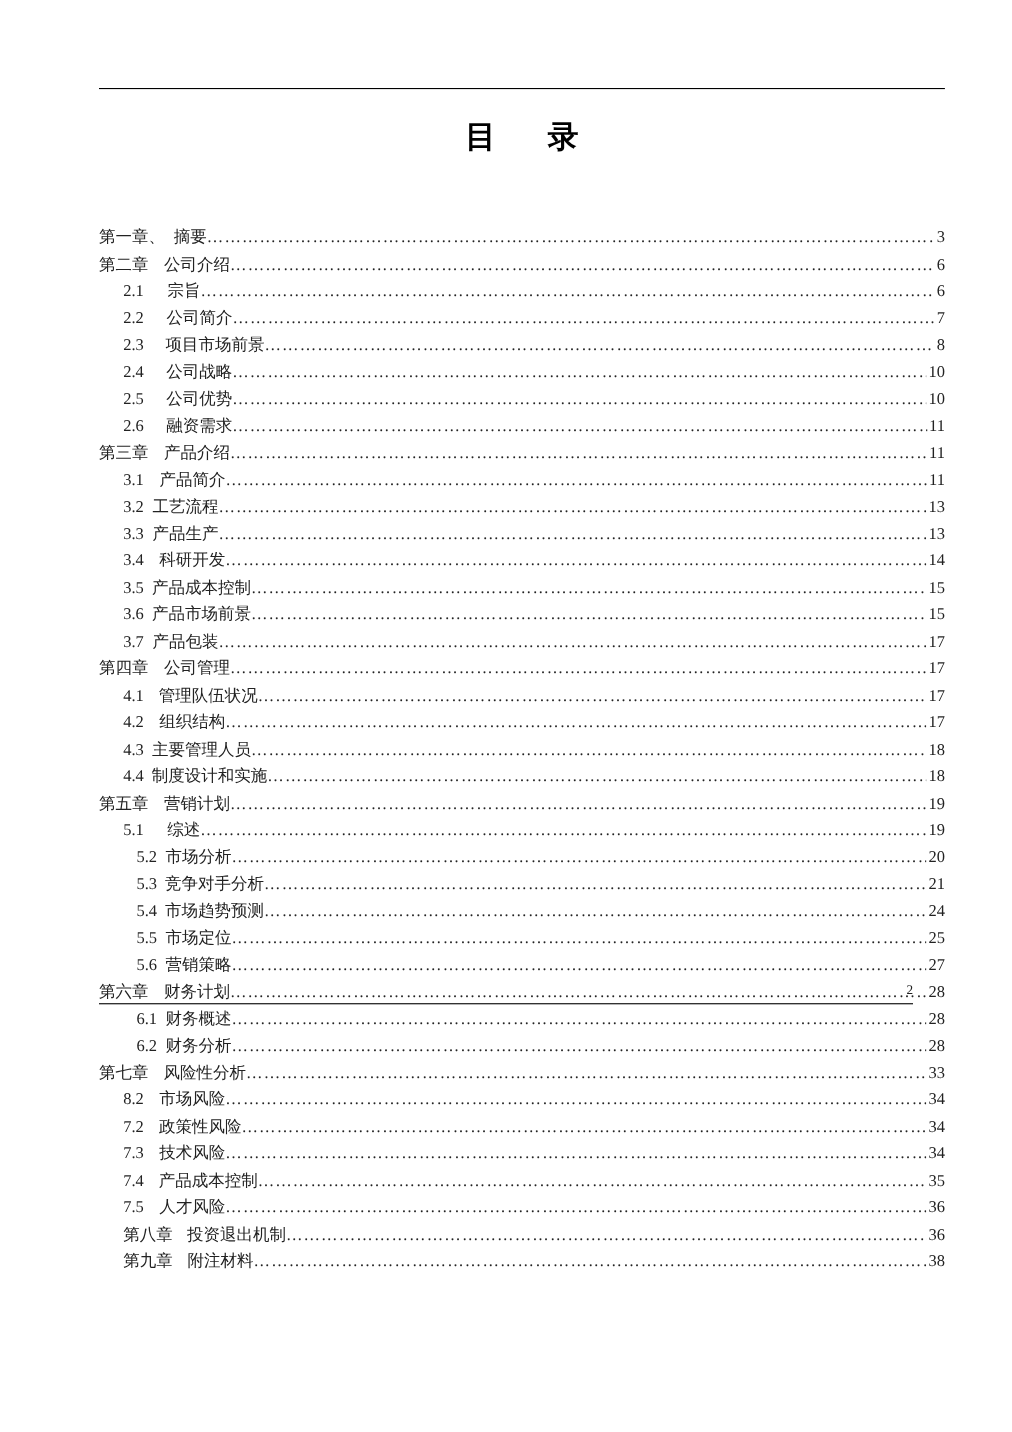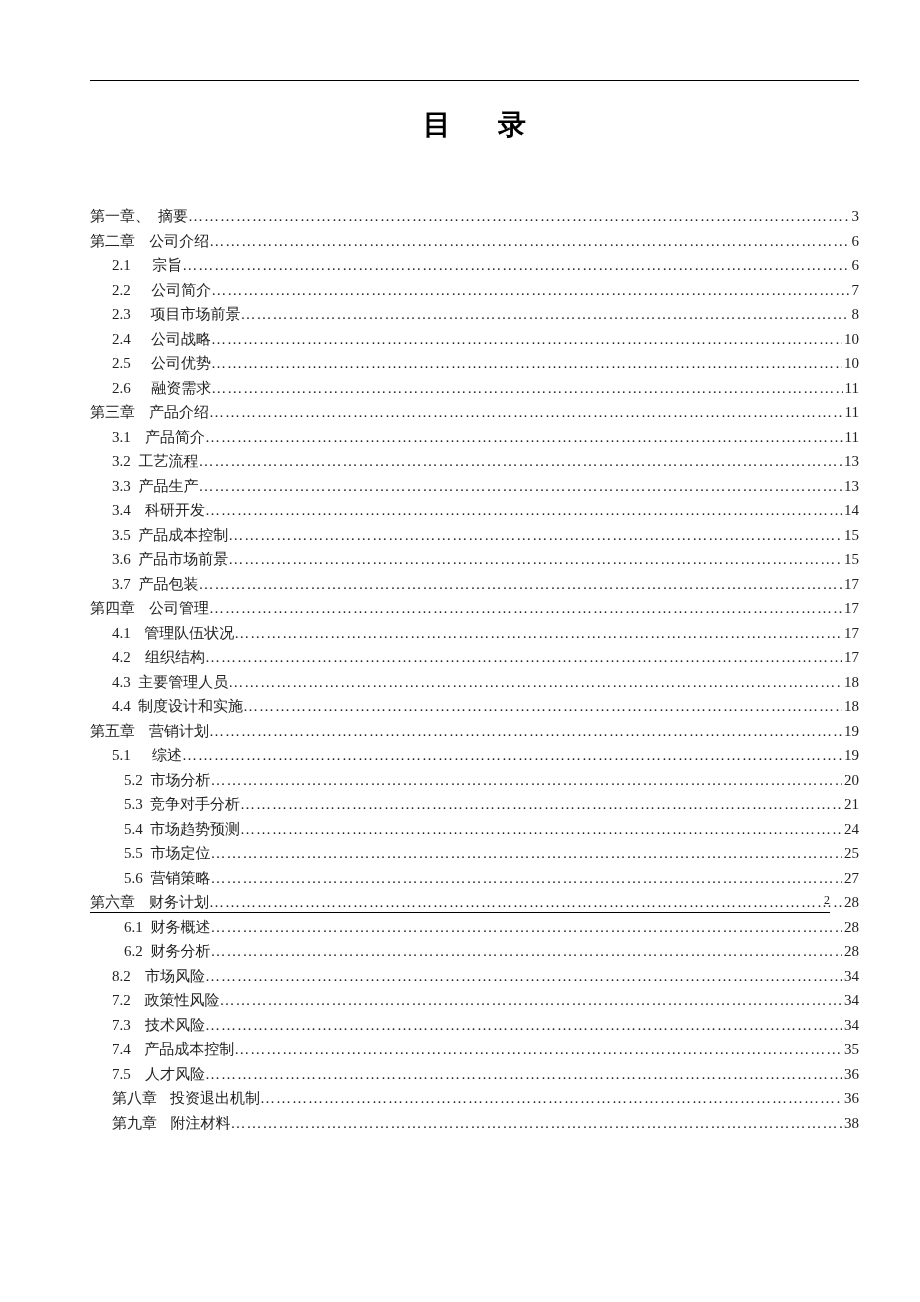--- a/index.html
+++ b/index.html
@@ -302,20 +302,27 @@
         <span class="toc-dots"></span>
         <span class="toc-page">28</span>
       </div>
       <div class="toc-row indent-2">
         <span class="toc-label">6.2</span>
         <span class="gap-sm"></span>
         <span class="toc-text">财务分析</span>
         <span class="toc-dots"></span>
         <span class="toc-page">28</span>
       </div>
+      <div class="toc-row indent-0">
+        <span class="toc-label">第七章</span>
+        <span class="gap-md"></span>
+        <span class="toc-text">风险性分析</span>
+        <span class="toc-dots"></span>
+        <span class="toc-page">33</span>
+      </div>
       <div class="toc-row indent-1">
         <span class="toc-label">8.2</span>
         <span class="gap-md"></span>
         <span class="toc-text">市场风险</span>
         <span class="toc-dots"></span>
         <span class="toc-page">34</span>
       </div>
       <div class="toc-row indent-1">
         <span class="toc-label">7.2</span>
         <span class="gap-md"></span>

